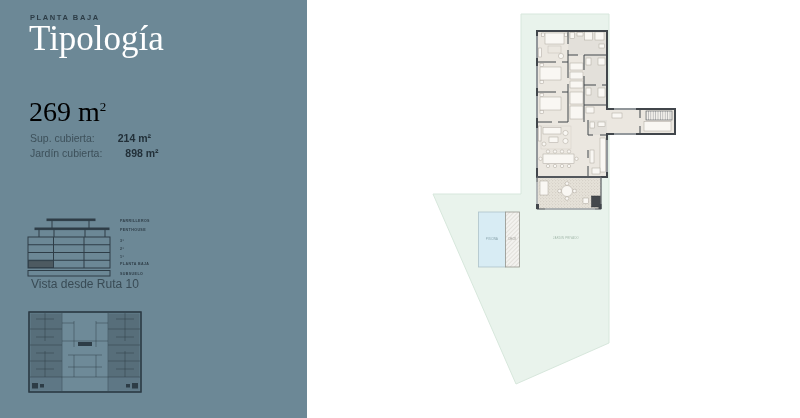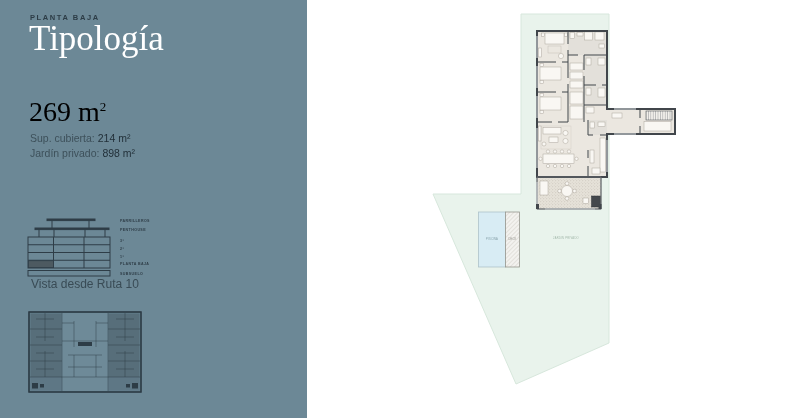--- a/index.html
+++ b/index.html
@@ -11,21 +11,21 @@
   .panel{position:absolute;left:0;top:0;width:307px;height:418px;background:#6c8896;}
   .eyebrow{position:absolute;left:30px;top:13px;font-size:7.5px;font-weight:700;
            letter-spacing:1.6px;color:#2c3c46;}
   .title{position:absolute;left:29px;top:24px;font-family:"Liberation Serif",serif;
          font-size:35px;line-height:29px;color:#ffffff;font-weight:400;}
   .area{position:absolute;left:29px;top:96px;font-family:"Liberation Serif",serif;
         font-size:28px;color:#000000;}
   .area sup{font-size:13px;}
   .specs{position:absolute;left:30px;top:131px;font-size:10.5px;line-height:14.5px;
          color:#3d505a;}
-  .specs b{color:#223039;font-weight:400;}
+  .specs b{color:#223039;font-weight:700;margin-left:20px;}
   .elev-caption{position:absolute;left:31px;top:277px;font-size:12px;color:#394b55;}
   svg{display:block;}
   .elev-svg{position:absolute;left:26px;top:216px;}
   .keyplan-svg{position:absolute;left:28px;top:311px;}
   .site-svg{position:absolute;left:0;top:0;}
 </style>
 </head>
 <body>
 
 <div class="stage">
@@ -183,21 +183,21 @@
     <div class="eyebrow">PLANTA BAJA</div>
 
     <div class="title">
       <div>Tipología</div>
     </div>
 
     <div class="area"><span>269 m</span><sup>2</sup></div>
 
     <div class="specs">
       <div><span>Sup. cubierta: </span><b>214 m²</b></div>
-      <div><span>Jardín privado: </span><b>898 m²</b></div>
+      <div><span>Jardín cubierta: </span><b>898 m²</b></div>
     </div>
 
     <svg class="elev-svg" width="135" height="64" viewBox="0 0 135 64">
       <g stroke="#2e3d47" fill="none" stroke-width="1">
         <rect x="21" y="3" width="48" height="1.6" fill="#2e3d47"></rect>
         <path d="M26,4.5 V12 M63,4.5 V12"></path>
         <rect x="9" y="12" width="74" height="1.6" fill="#2e3d47"></rect>
         <path d="M13,13.5 V21 M28,13.5 V21 M59,13.5 V21 M79,13.5 V21"></path>
         <rect x="2" y="21" width="82" height="31"></rect>
         <path d="M2,28.75 H84 M2,36.5 H84 M2,44.25 H84"></path>

